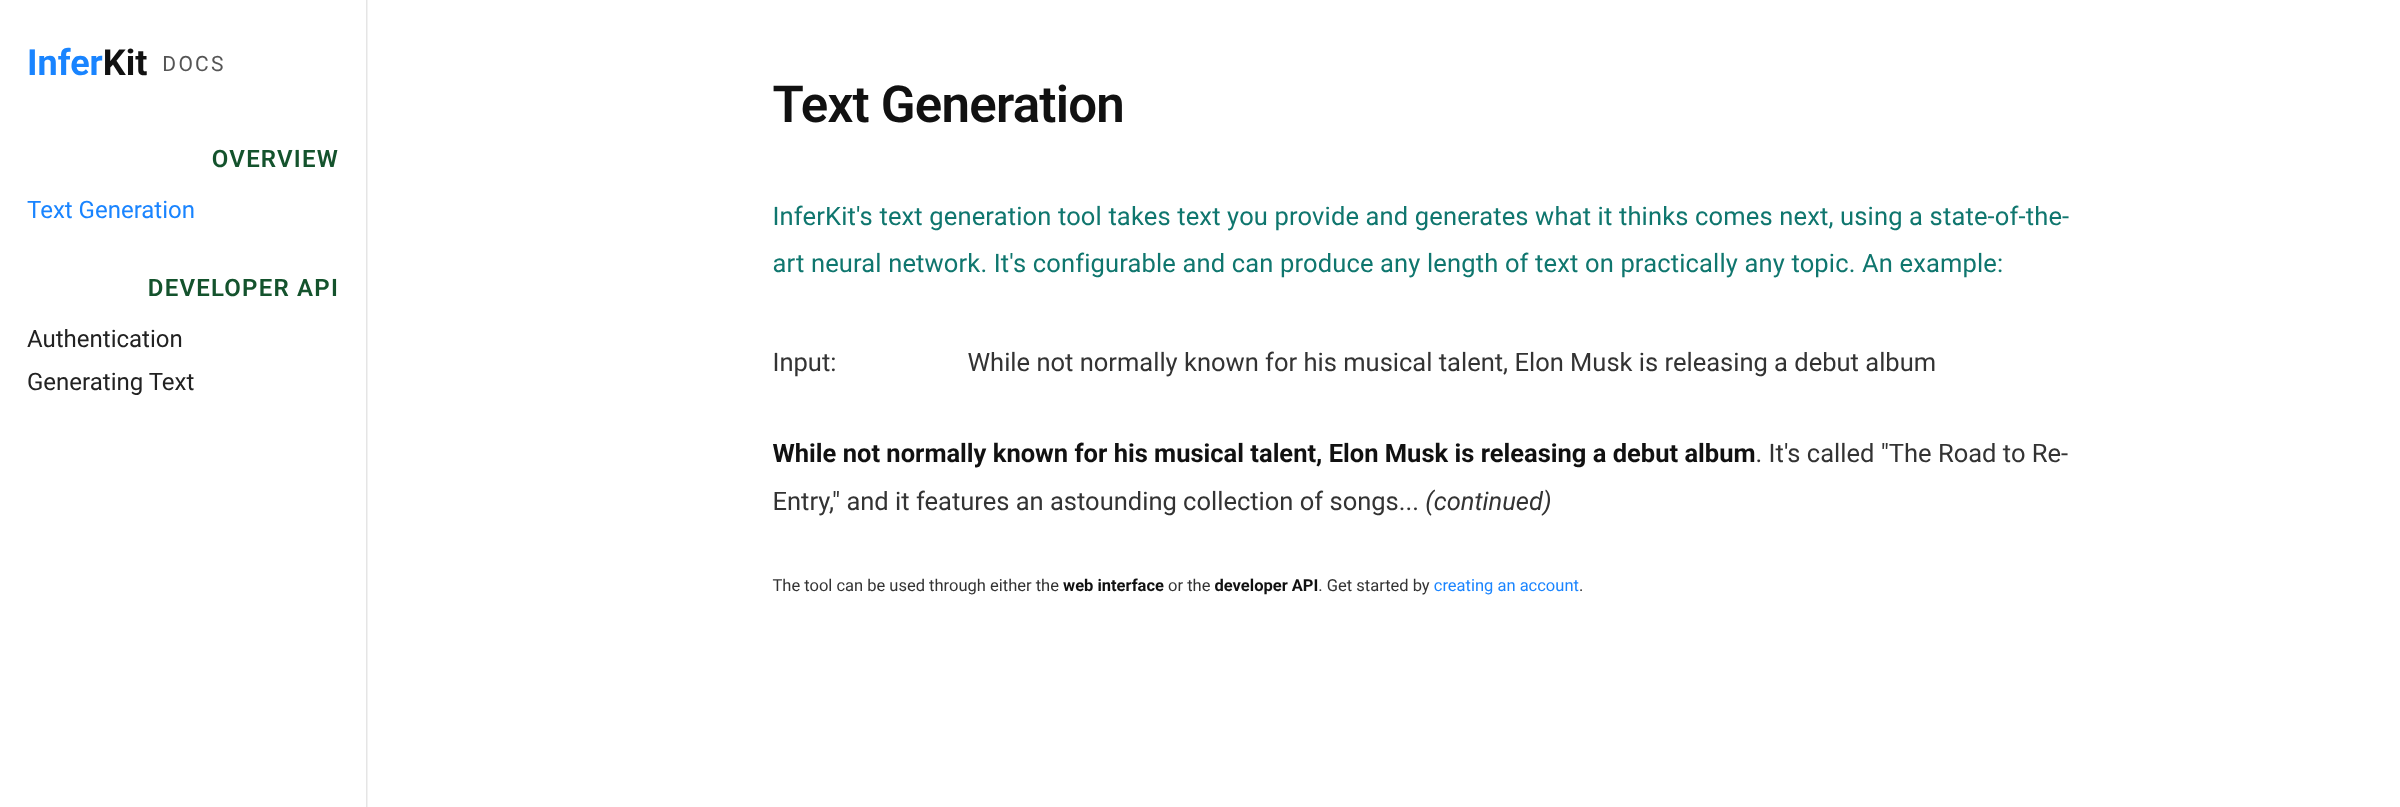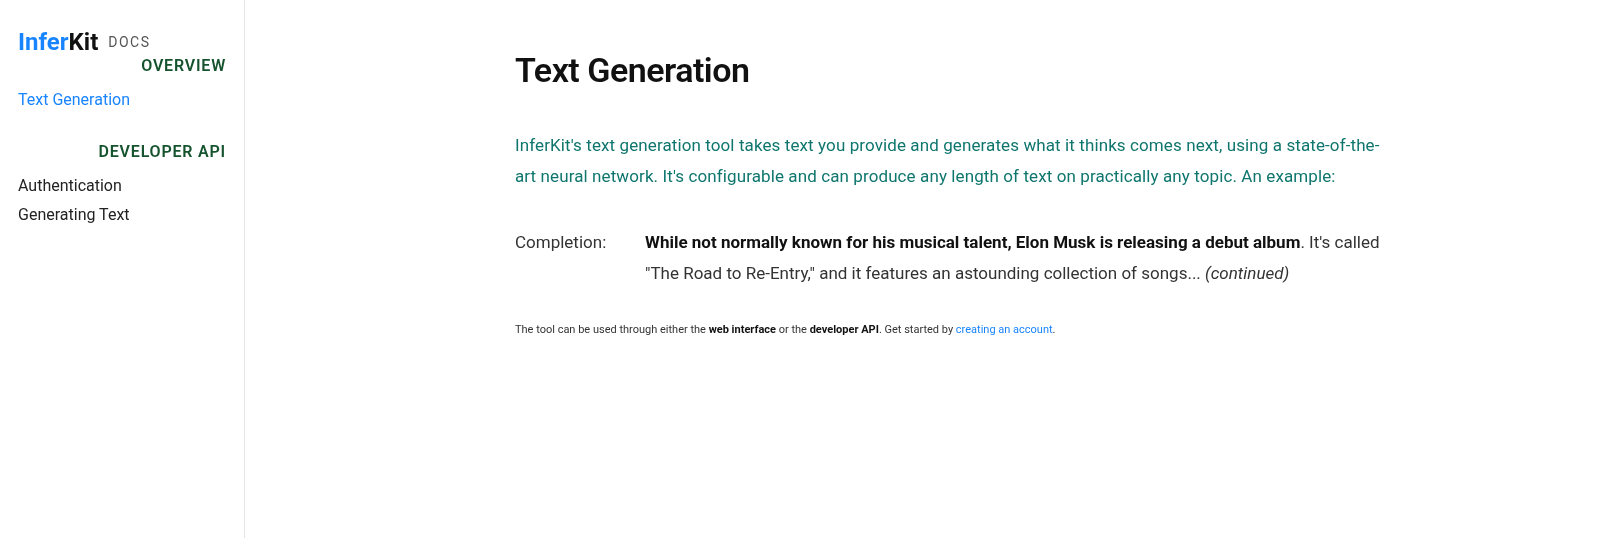--- a/index.html
+++ b/index.html
@@ -16,20 +16,21 @@
     }
     .sidebar {
       width: 245px;
       border-right: 1px solid #e5e5e5;
       padding: 24px 18px 24px 18px;
       flex-shrink: 0;
     }
     .logo {
       font-size: 24px;
       font-weight: 700;
+      margin-bottom: 40px;
       margin-top: 4px;
     }
     .logo-infer {
       color: #1984ff;
     }
     .logo-kit {
       color: #111;
     }
     .logo-docs {
       font-size: 14px;
@@ -142,23 +143,26 @@
     <a class="nav-item">Generating Text</a>
   </div>
 
 </aside>
 
 <main class="main">
   <h1 class="page-title">Text Generation</h1>
 
   <p class="intro">InferKit's text generation tool takes text you provide and generates what it thinks comes next, using a state-of-the-art neural network. It's configurable and can produce any length of text on practically any topic. An example:</p>
 
+  <div class="example-row">
+    <div class="example-label">Input:</div>
+    <div class="example-content">While not normally known for his musical talent, Elon Musk is releasing a debut album</div>
+  </div>
 
   <div class="example-row">
-    <div class="example-label">Completion:</div>
     <div class="example-content">
       <span class="bold">While not normally known for his musical talent, Elon Musk is releasing a debut album</span><span>. It's called "The Road to Re-Entry," and it features an astounding collection of songs... </span><span class="italic">(continued)</span>
     </div>
   </div>
 
   <p class="footer-para">
     <span>The tool can be used through either the </span><span class="bold">web interface</span><span> or the </span><a class="link bold">developer API</a><span>. Get started by </span><a class="link">creating an account</a><span>.</span>
   </p>
 </main>
 

